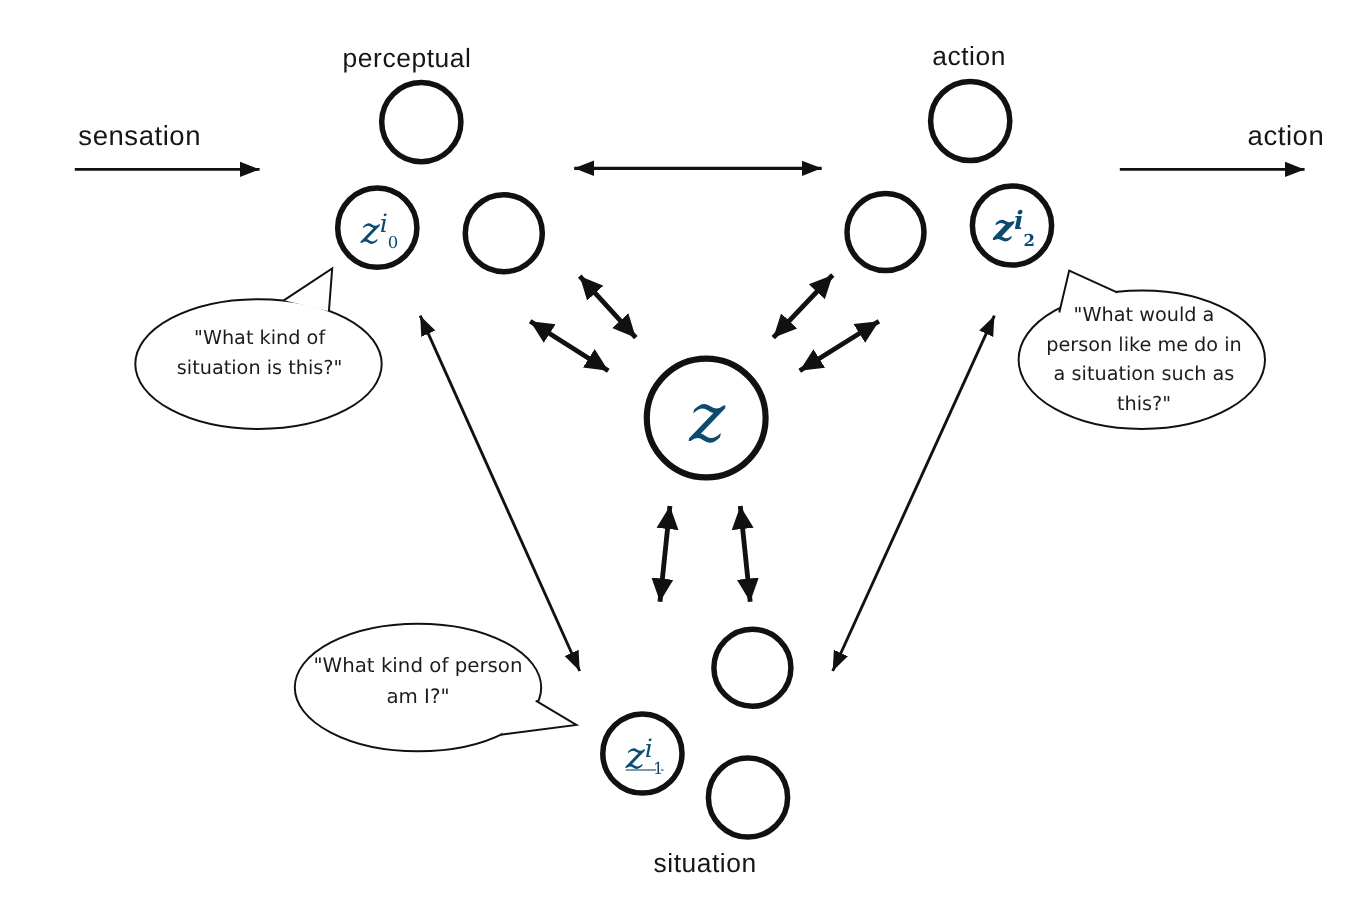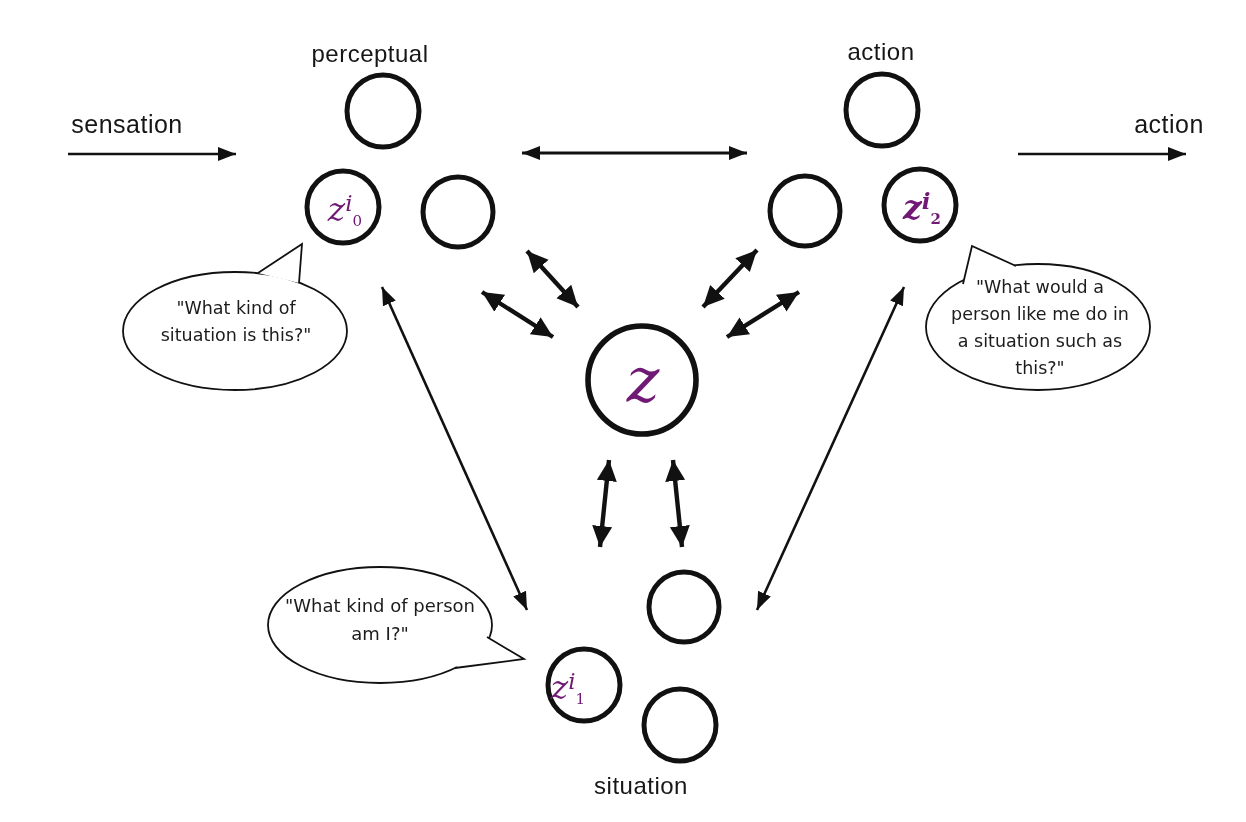--- a/index.html
+++ b/index.html
@@ -35,21 +35,21 @@
     font-family:"DejaVu Sans", sans-serif;
     width: 220px;
   }
   .bubble-text.bt-bottom { font-size:18px; }
 
   .nl {
     position:absolute;
     transform: translate(-50%,-50%);
     font-family:"DejaVu Serif", serif;
     font-style: italic;
-    color:#701a75;
+    color:#0c4a6e;
     white-space: nowrap;
     line-height: 1;
   }
   .nl .base { font-size:33px; }
   .nl .sup  { font-size:23px; position:relative; top:-10px; }
   .nl .ssub { font-size:15px; position:relative; top:5px; font-style:normal; }
   .nl-center { font-size:62px; }
 </style>
 </head>
 <body>
@@ -122,21 +122,21 @@
 
   <div class="lbl flowlbl" style="left:127px; top:124px;">sensation</div>
   <div class="lbl flowlbl" style="left:1143px; top:124px;margin-left:26px;">action</div>
 
   <div class="nl" style="left:345px; top:209px;">
     <span class="base">z</span><span class="sup">i</span><span class="ssub">0</span>
   </div>
   <div class="nl" style="left:922px; top:207px;font-weight:bold;">
     <span class="base">z</span><span class="sup">i</span><span class="ssub">2</span>
   </div>
-  <div class="nl" style="left:568px; top:687px;">
+  <div class="nl" style="left:586px; top:687px;text-decoration:underline;">
     <span class="base">z</span><span class="sup">i</span><span class="ssub">1</span>
   </div>
   <div class="nl nl-center" style="left:643px; top:380px;">z</div>
 
   <div class="bubble-text" style="left:236px; top:322px;">"What kind of
 situation is this?"</div>
   <div class="bubble-text" style="left:1040px; top:328px;">"What would a
 person like me do in
 a situation such as
 this?"</div>

